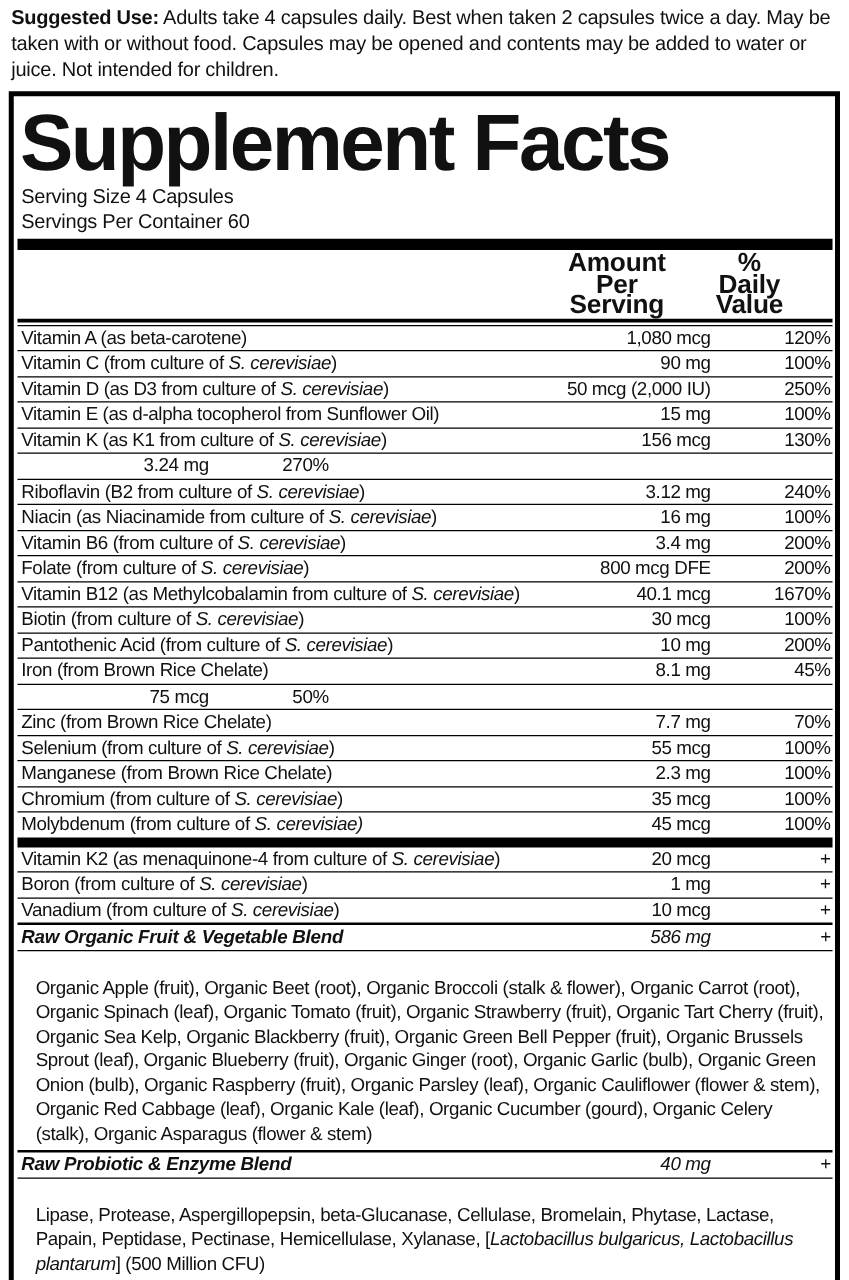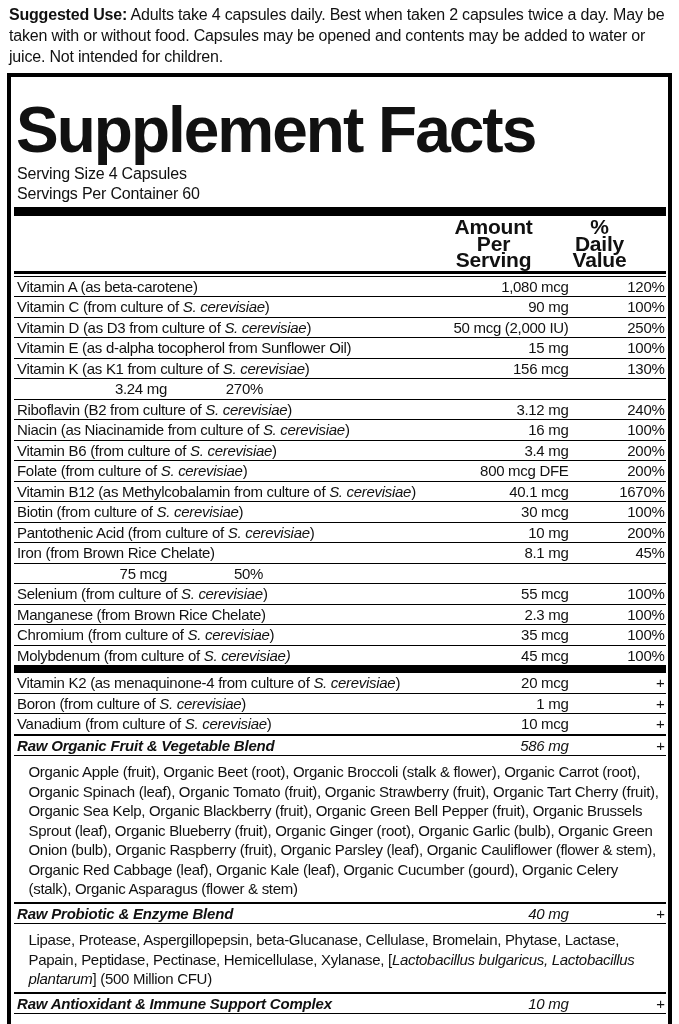--- a/index.html
+++ b/index.html
@@ -25,21 +25,21 @@
   .panel {
     margin: 0 7px;
     border: 4px solid #000;
     background: #fff;
   }
   .panel-title {
     font-size: 64px;
     font-weight: bold;
     letter-spacing: -2px;
     line-height: 64px;
-    padding: 21px 3px 0 5px;
+    padding: 5px 3px 0 5px;
     white-space: nowrap;
   }
   .serving-info {
     font-size: 16px;
     line-height: 20px;
     padding: 2px 5px 3px 6px;
     letter-spacing: -0.2px;
   }
   .bar {
     height: 8px;
@@ -87,21 +87,21 @@
   .row .amt { width: 150px; text-align: right; white-space: nowrap; }
   .row .dv { width: 96px; text-align: right; white-space: nowrap; }
 
   
   .blend { margin: 0 2.5px; }
   .blend .row { border-top: 2px solid #000; font-style: italic; }
   .blend .row .nm { font-weight: bold; letter-spacing: -0.2px; }
   .blend .desc {
     border-top: 1.5px solid #000;
     margin: 0;
-    padding: 6px 4px 3px 15px;
+    padding: 20px 4px 3px 15px;
     font-size: 15px;
     line-height: 19.5px;
     letter-spacing: -0.3px;
   }
 </style>
 </head>
 <body>
 
 <div class="suggested">
   <b>Suggested Use:</b><span> Adults take 4 capsules daily. Best when taken 2 capsules twice a day. May be taken with or without food. Capsules may be opened and contents may be added to water or juice. Not intended for children.</span>
@@ -191,20 +191,25 @@
         <span class="dv">200%</span>
       </div>
       <div class="row">
         <span class="nm"><span>Iron (from Brown Rice Chelate)</span></span>
         <span class="amt">8.1 mg</span>
         <span class="dv">45%</span>
       </div>
       <div class="row">
         <span class="amt">75 mcg</span>
         <span class="dv">50%</span>
+      </div>
+      <div class="row">
+        <span class="nm"><span>Zinc (from Brown Rice Chelate)</span></span>
+        <span class="amt">7.7 mg</span>
+        <span class="dv">70%</span>
       </div>
       <div class="row">
         <span class="nm"><span>Selenium (from culture of </span><span class="it">S. cerevisiae</span><span>)</span></span>
         <span class="amt">55 mcg</span>
         <span class="dv">100%</span>
       </div>
       <div class="row">
         <span class="nm"><span>Manganese (from Brown Rice Chelate)</span></span>
         <span class="amt">2.3 mg</span>
         <span class="dv">100%</span>

